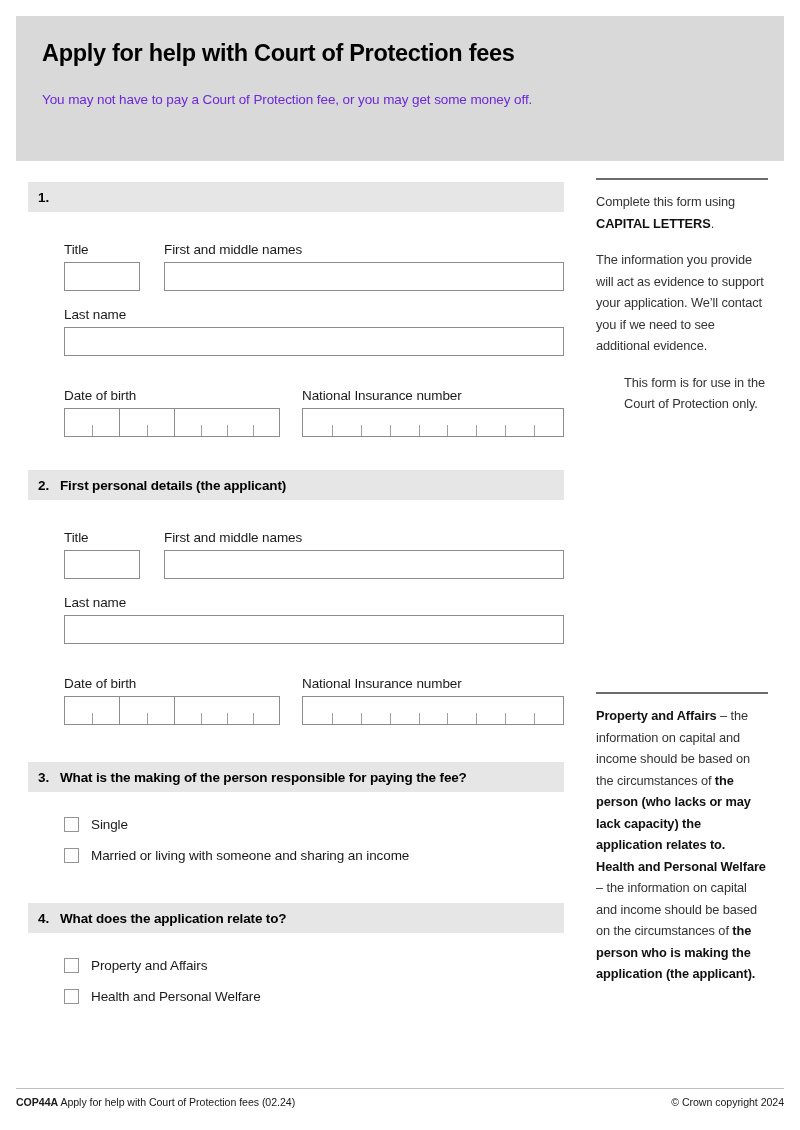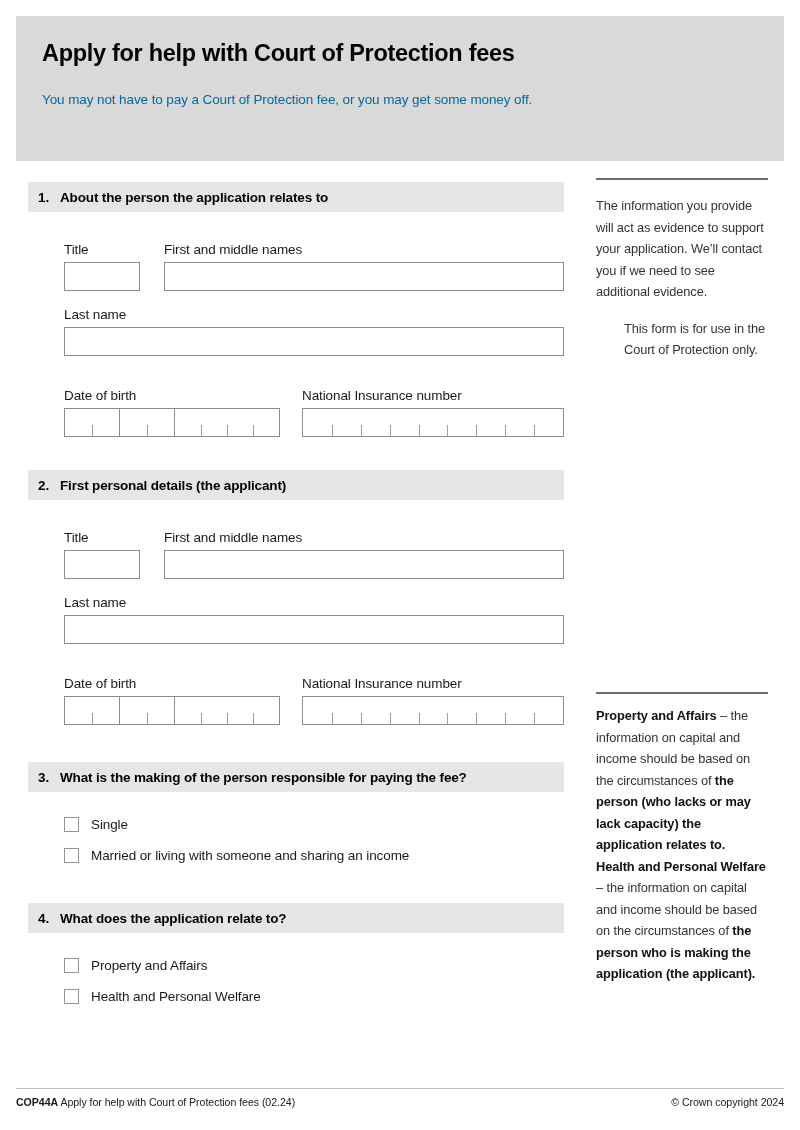--- a/index.html
+++ b/index.html
@@ -33,21 +33,21 @@
     font-size: 23.5px;
     font-weight: bold;
     letter-spacing: -0.3px;
     color: #000000;
   }
   .header-sub {
     position: absolute;
     left: 26px;
     top: 76px;
     font-size: 13.5px;
-    color: #0369a1;
+    color: #6d28d9;
     letter-spacing: -0.1px;
   }
   .reference-wrap {
     position: absolute;
     left: 577px;
     top: 15px;
     width: 176px;
   }
   .reference-label {
     font-size: 13px;
@@ -227,21 +227,20 @@
 <div class="header-band">
   <div class="header-title">Apply for help with Court of Protection fees</div>
   <div class="header-sub">You may not have to pay a Court of Protection fee, or you may get some money off.</div>
 
 </div>
 
 <div class="main-col">
 
   <div class="section-bar">
     <span class="section-num">1.</span>
-    <span class="section-title">About the person the application relates to</span>
   </div>
 
   <div style="padding-left:36px; padding-top:14px;">
     <div style="display:flex; gap:24px;">
       <div style="width:76px;" class="field-label">Title</div>
       <div class="field-label">First and middle names</div>
     </div>
     <div style="display:flex; gap:24px; margin-top:5px;">
       <div class="text-box" style="width:76px;"></div>
       <div class="text-box" style="width:400px;"></div>
@@ -367,20 +366,21 @@
     <div class="check-row" style="margin-top:9px;">
       <div class="checkbox"></div>
       <div class="check-label">Health and Personal Welfare</div>
     </div>
   </div>
 
 </div>
 
 <div class="sidebar">
   <div class="side-rule"></div>
+  <p class="side-p" style="margin-top:11px;"><span>Complete this form using </span><b>CAPITAL LETTERS</b><span>.</span></p>
   <p class="side-p" style="margin-top:15px;">The information you provide will act as evidence to support your application. We’ll contact you if we need to see additional evidence.</p>
   <p class="side-p" style="margin-top:15px;margin-left:28px;">This form is for use in the Court of Protection only.</p>
 </div>
 
 <div class="sidebar2">
   <div class="side-rule"></div>
   <p class="side-p" style="margin-top:11px;"><b>Property and Affairs</b><span> – the information on capital and income should be based on the circumstances of </span><b>the person (who lacks or may lack capacity) the application relates to.</b></p>
   <p class="side-p" style=""><b>Health and Personal Welfare</b><span> – the information on capital and income should be based on the circumstances of </span><b>the person who is making the application (the applicant).</b></p>
 </div>
 

